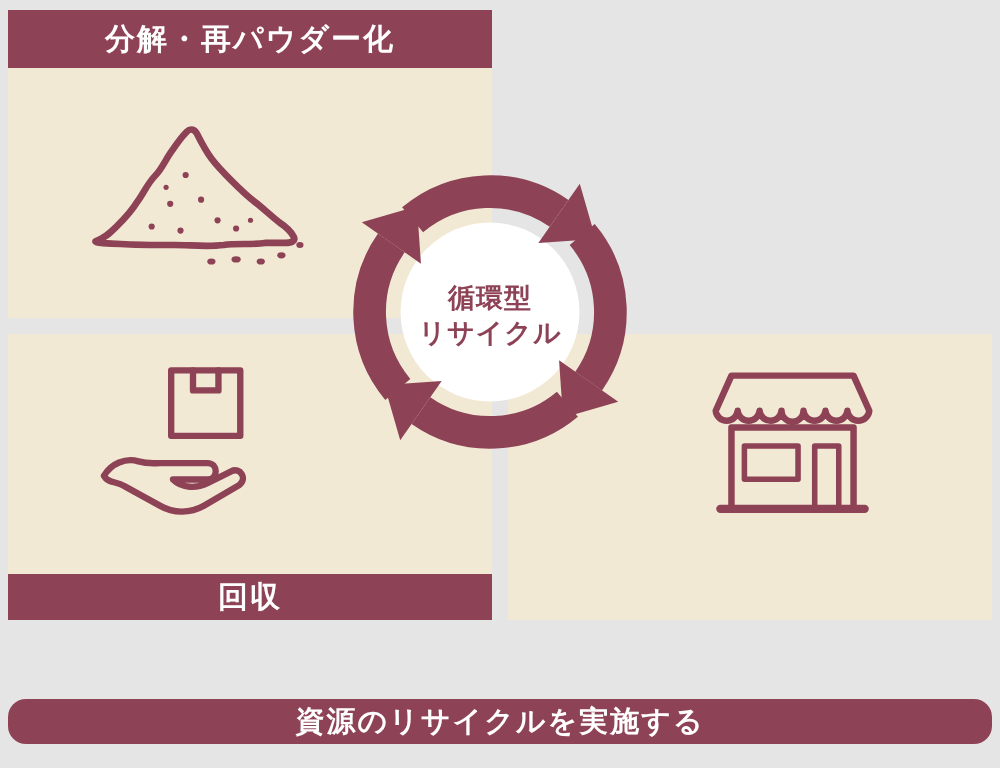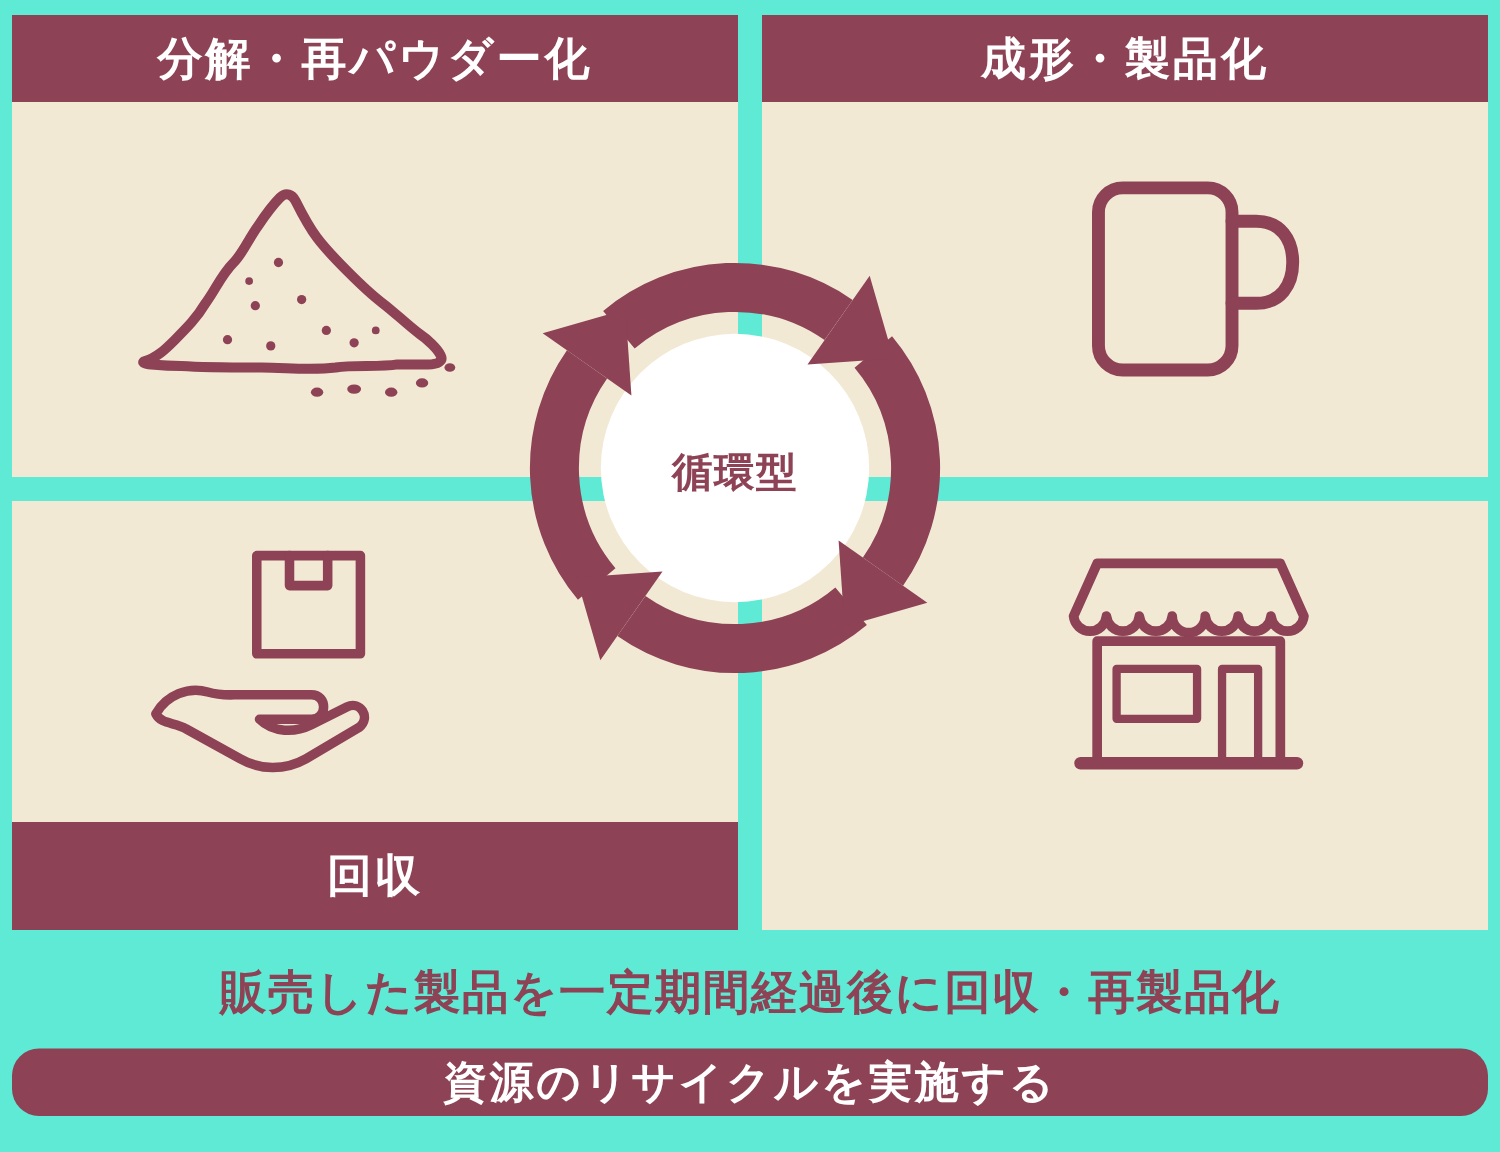--- a/index.html
+++ b/index.html
@@ -1,31 +1,31 @@
 <!DOCTYPE html>
 <html style="--maroon: #8d4255; --beige: #f2e9d5; --white: #ffffff;"><head>
 <meta charset="utf-8">
 <style>
   html,body{margin:0;padding:0;background:#ffffff;}
   .page{
-    position:relative;width:1000px;height:768px;background:#5eead4;overflow:hidden;
+    position:relative;width:1000px;height:768px;background:#e5e5e5;overflow:hidden;
     font-family:"Liberation Sans","DejaVu Sans",sans-serif;
   }
   .quadrant{position:absolute;background:var(--beige,#f2e9d5);}
   #q0{left:8px;  top:10px;  width:484px;height:308px;}
   #q1{left:508px;top:10px;  width:484px;height:308px;}
   #q2{left:8px;  top:334px; width:484px;height:286px;}
   #q3{left:508px;top:334px; width:484px;height:286px;}
   .bar{
     position:absolute;left:0;right:0;height:58px;background:var(--maroon,#8d4255);
     color:#fff;display:flex;align-items:center;justify-content:center;
     font-size:30px;font-weight:bold;letter-spacing:2px;
   }
   .bar.top{top:0;}
-  .bar.bottom{bottom:0;height:72px;}
+  .bar.bottom{bottom:0;height:46px;}
   .icon{position:absolute;color:var(--maroon,#8d4255);}
   .icon svg{display:block;width:100%;height:100%;}
   #icon-powder{left:70px;top:95px;width:240px;height:175px;}
   #icon-mug{left:198px;top:92px;width:172px;height:172px;}
   #icon-handbox{left:85px;top:28px;width:200px;height:175px;}
   #icon-store{left:192px;top:26px;width:185px;height:170px;}
   .cycle{position:absolute;left:318px;top:140px;width:344px;height:344px;color:var(--maroon,#8d4255);}
   .cycle svg{display:block;width:100%;height:100%;}
   .center-label{
     position:absolute;left:370px;top:276px;width:240px;height:80px;
@@ -68,31 +68,20 @@
         <circle class="fill" cx="166" cy="112" r="2.5"></circle>
         <ellipse class="fill" cx="128" cy="152" rx="4" ry="3"></ellipse>
         <ellipse class="fill" cx="152" cy="150" rx="4.5" ry="3"></ellipse>
         <ellipse class="fill" cx="176" cy="152" rx="4" ry="3"></ellipse>
         <ellipse class="fill" cx="196" cy="146" rx="4" ry="3"></ellipse>
         <ellipse class="fill" cx="214" cy="136" rx="3.5" ry="2.8"></ellipse>
       </svg>
     </div>
   </div>
 
-  <div class="quadrant" id="q1">
-    <div class="bar top">
-      <span>成形・製品化</span>
-    </div>
-    <div class="icon" id="icon-mug">
-      <svg viewBox="0 0 170 160">
-        <rect class="stroke" stroke-width="8.5" x="26" y="18" width="88" height="120" rx="16"></rect>
-        <path class="stroke" stroke-width="8.5" d="M114,40 L130,40 C146,40 154,52 154,67 C154,82 146,94 130,94 L114,94"></path>
-      </svg>
-    </div>
-  </div>
 
   <div class="quadrant" id="q2">
     <div class="icon" id="icon-handbox">
       <svg viewBox="0 0 220 190">
         <rect class="stroke" stroke-width="7" x="86" y="8" width="76" height="72"></rect>
         <path class="stroke" stroke-width="7" d="M110,8 L110,30 L138,30 L138,8"></path>
         <path class="stroke" stroke-width="7" d="M12,124 C20,110 36,104 50,108 C60,111 66,110 74,110 L126,110 C138,110 138,128 126,128 L88,128 C98,138 114,138 126,132 L152,119 C162,114 170,127 161,134 L122,157 C106,166 88,165 74,157 L34,135 C26,130 16,132 12,124 Z"></path>
       </svg>
     </div>
     <div class="bar bottom">
@@ -121,21 +110,21 @@
       <path d="M92.8,290 A140,140 0 0 1 85.3,119.7" fill="none" stroke="currentColor" stroke-width="38"></path>
       <polygon class="fill" points="304.4,50.9 322.9,115.1 256.2,119.7"></polygon>
       <polygon class="fill" points="349.1,304.4 284.9,322.9 280.3,256.2"></polygon>
       <polygon class="fill" points="95.6,349.1 77.1,284.9 143.8,280.3"></polygon>
       <polygon class="fill" points="50.9,95.6 115.1,77.1 119.7,143.8"></polygon>
     </svg>
   </div>
 
   <div class="center-label">
     <span>循環型</span>
+    <span>リサイクル</span>
   </div>
 
-  <div class="caption">販売した製品を一定期間経過後に回収・再製品化</div>
 
   <div class="footer-bar">
     <span>資源のリサイクルを実施する</span>
   </div>
 
 </div>
 
 </body></html>

